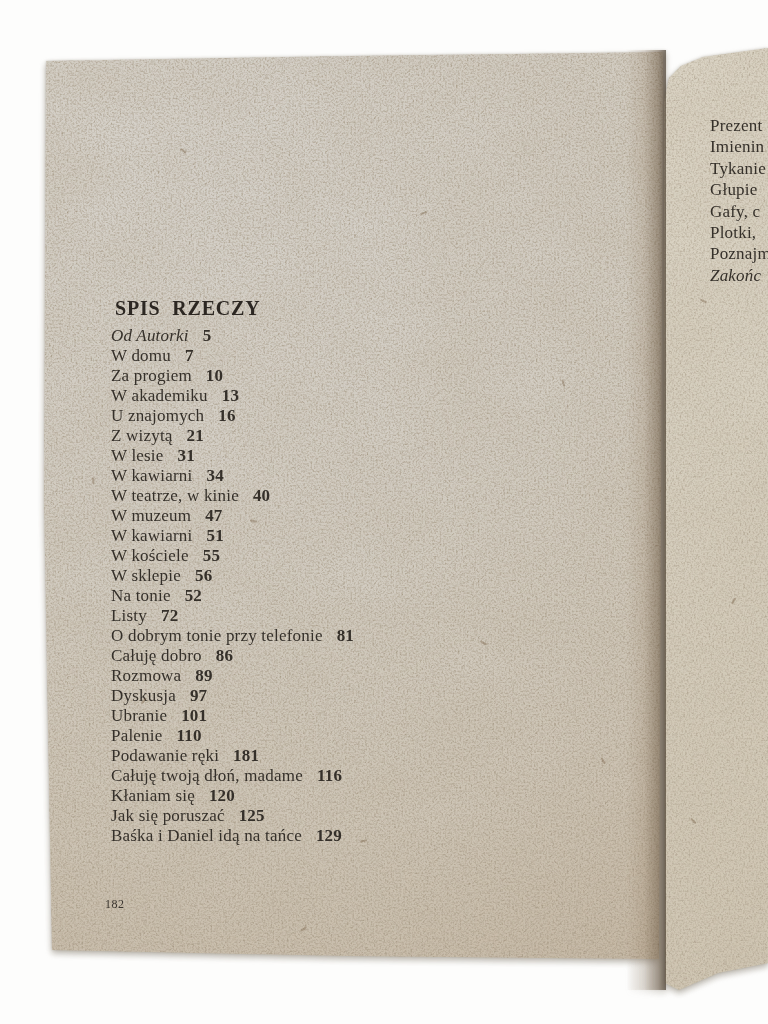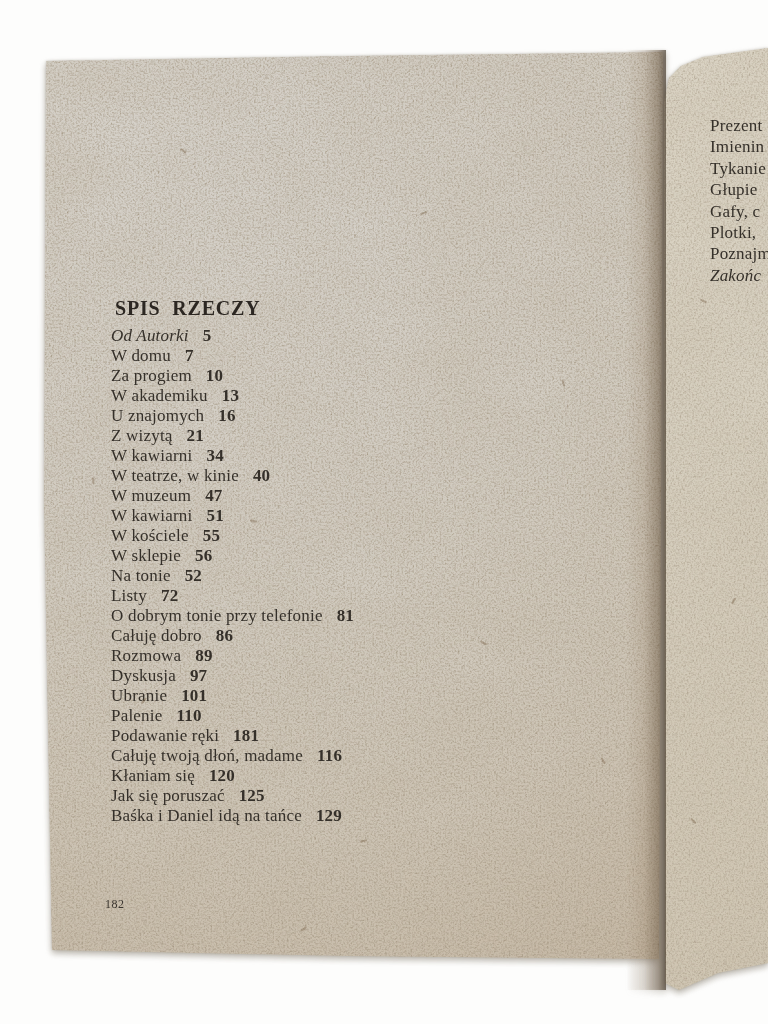--- a/index.html
+++ b/index.html
@@ -70,20 +70,21 @@
       </svg>
 
       <h1 class="heading">SPIS RZECZY</h1>
       <div class="toc">
           <div class="toc-row"><span class="t i">Od Autorki</span><span class="n">5</span></div>
           <div class="toc-row"><span class="t">W domu</span><span class="n">7</span></div>
           <div class="toc-row"><span class="t">Za progiem</span><span class="n">10</span></div>
           <div class="toc-row"><span class="t">W akademiku</span><span class="n">13</span></div>
           <div class="toc-row"><span class="t">U znajomych</span><span class="n">16</span></div>
           <div class="toc-row"><span class="t">Z wizytą</span><span class="n">21</span></div>
+          <div class="toc-row"><span class="t">W lesie</span><span class="n">31</span></div>
           <div class="toc-row"><span class="t">W kawiarni</span><span class="n">34</span></div>
           <div class="toc-row"><span class="t">W teatrze, w kinie</span><span class="n">40</span></div>
           <div class="toc-row"><span class="t">W muzeum</span><span class="n">47</span></div>
           <div class="toc-row"><span class="t">W kawiarni</span><span class="n">51</span></div>
           <div class="toc-row"><span class="t">W kościele</span><span class="n">55</span></div>
           <div class="toc-row"><span class="t">W sklepie</span><span class="n">56</span></div>
           <div class="toc-row"><span class="t">Na tonie</span><span class="n">52</span></div>
           <div class="toc-row"><span class="t">Listy</span><span class="n">72</span></div>
           <div class="toc-row"><span class="t">O dobrym tonie przy telefonie</span><span class="n">81</span></div>
           <div class="toc-row"><span class="t">Całuję dobro</span><span class="n">86</span></div>

